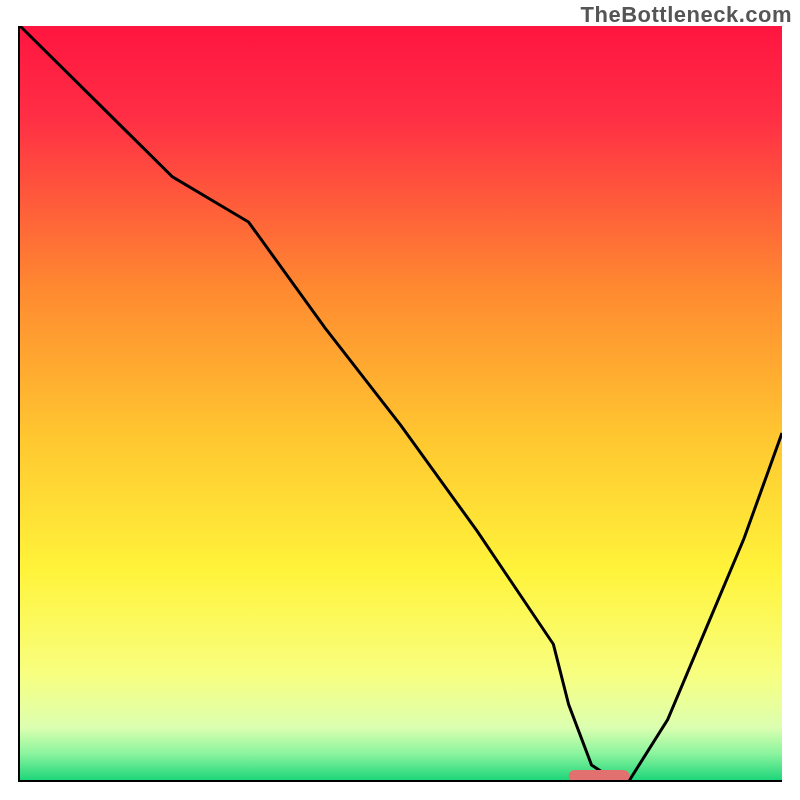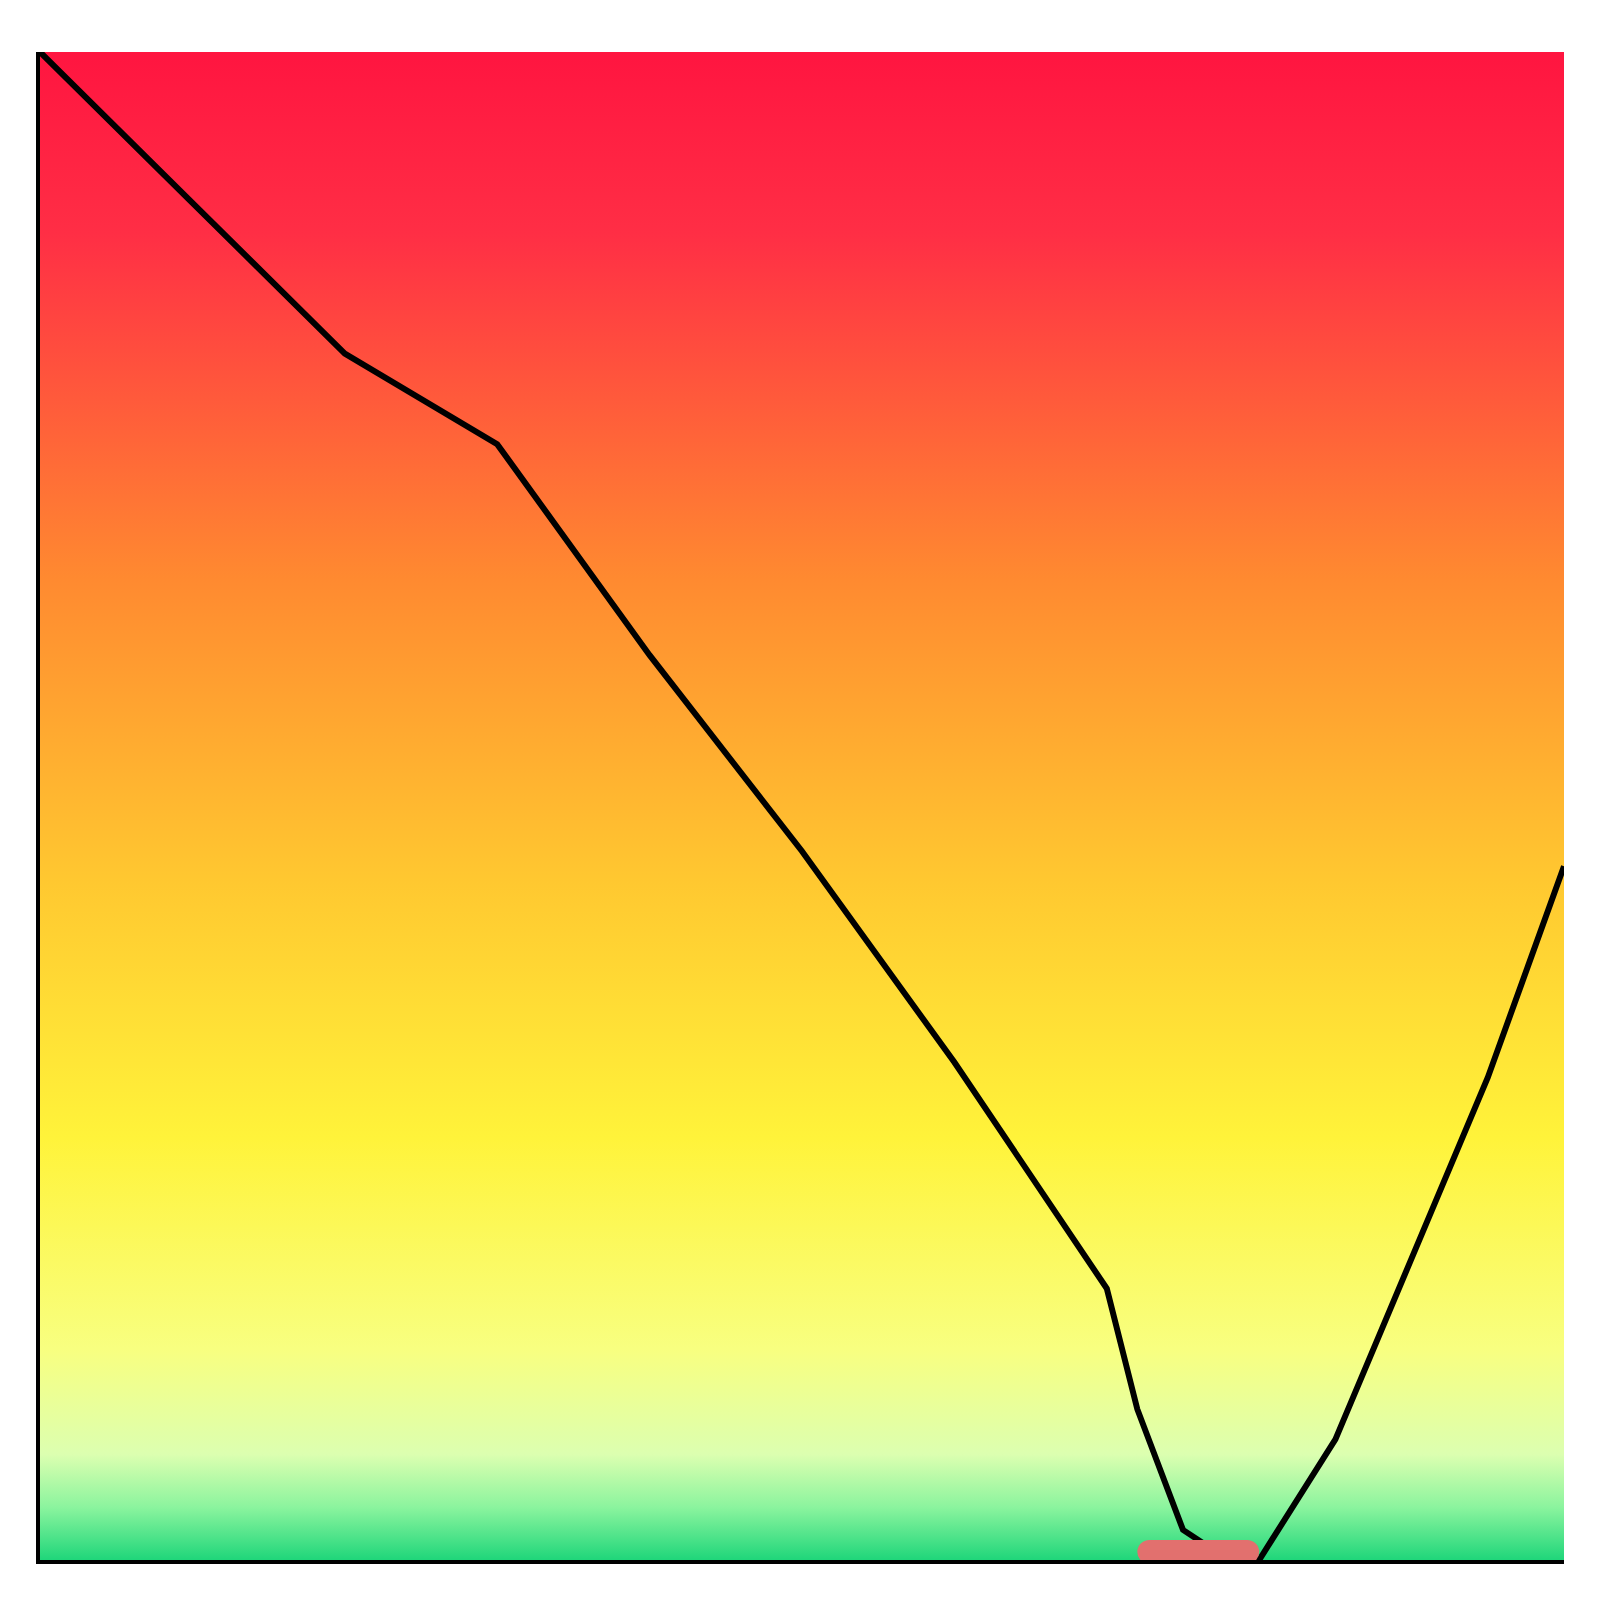--- a/index.html
+++ b/index.html
@@ -45,20 +45,21 @@
     height: 100%;
   }
   .marker {
     fill: #e2706e;
   }
 </style>
 </head>
 <body>
 
 <div class="outer">
+  <div class="watermark">TheBottleneck.com</div>
 
   <div class="plot-box">
     <svg viewBox="0 0 764 756" preserveAspectRatio="none">
       <defs>
         <linearGradient id="bg-grad" x1="0" y1="0" x2="0" y2="1">
             <stop offset="0%" stop-color="#ff1540"></stop>
             <stop offset="12%" stop-color="#ff2e45"></stop>
             <stop offset="35%" stop-color="#ff8a30"></stop>
             <stop offset="55.00000000000001%" stop-color="#ffc830"></stop>
             <stop offset="72%" stop-color="#fff33a"></stop>

